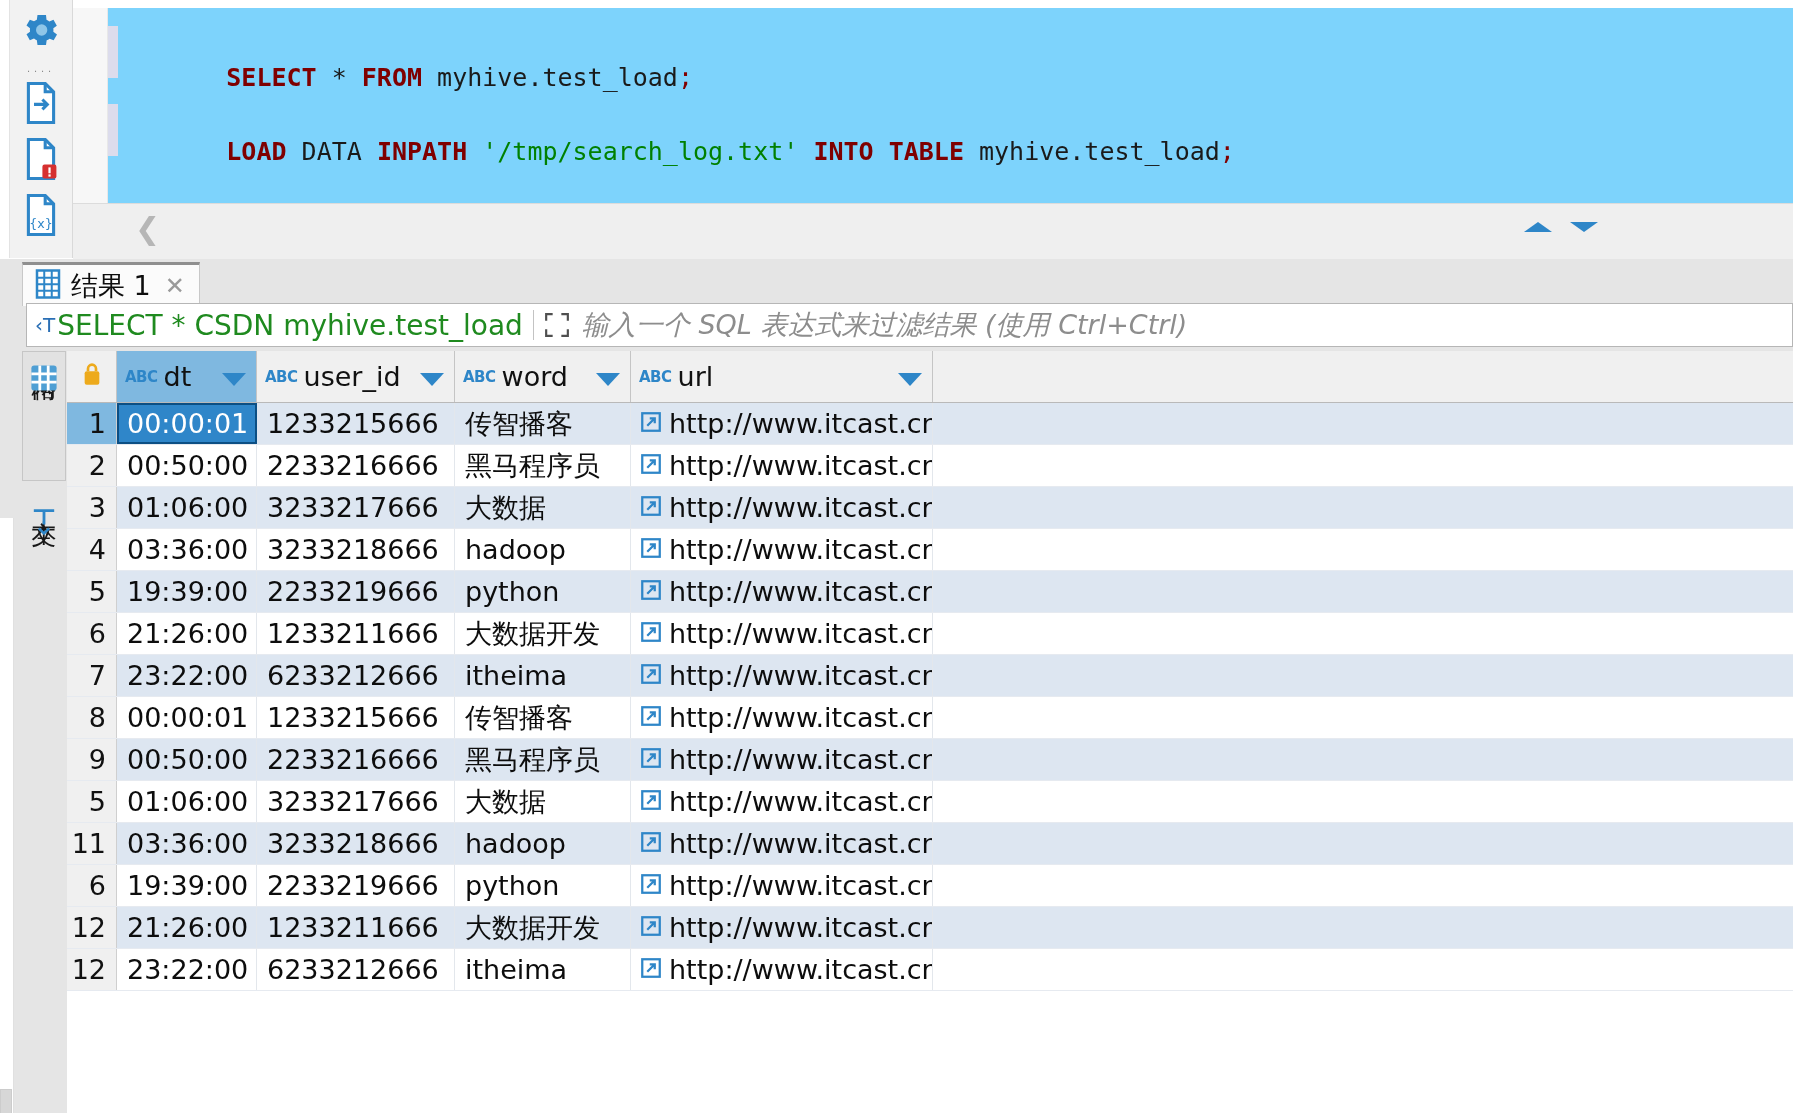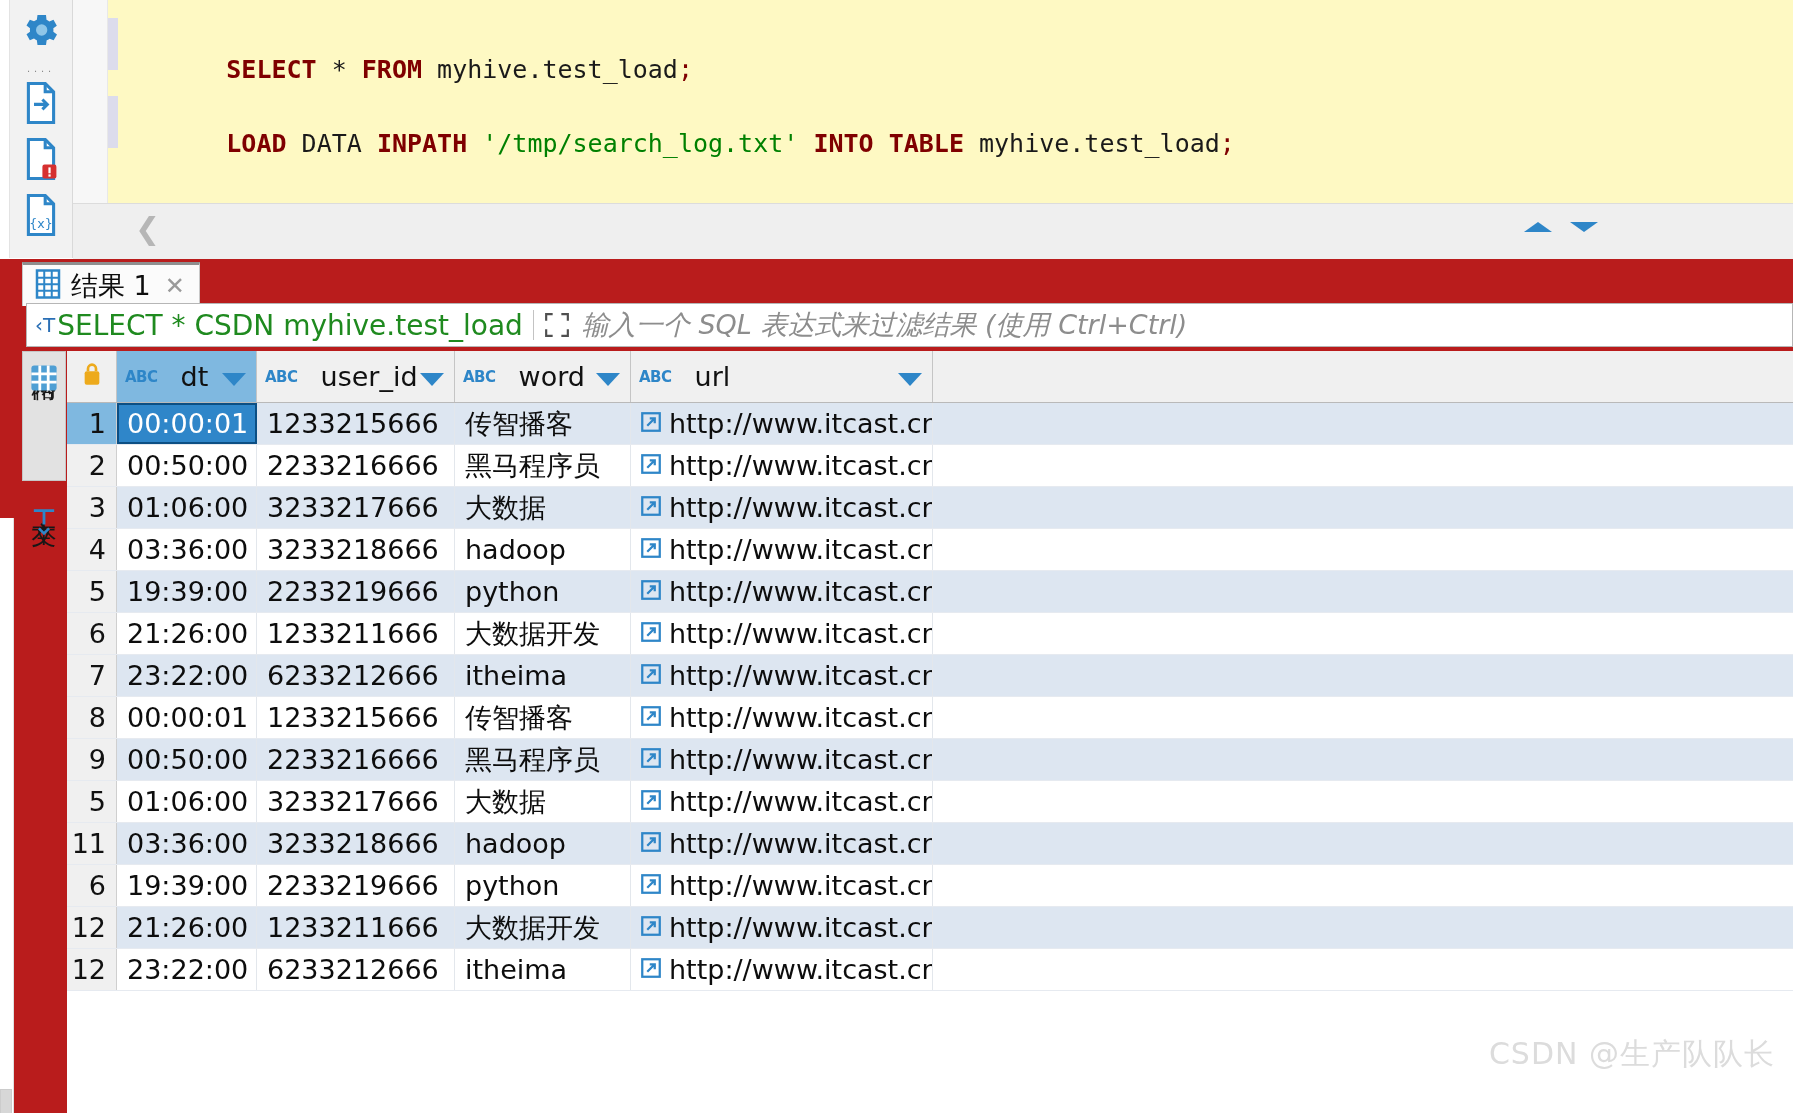--- a/index.html
+++ b/index.html
@@ -20,22 +20,22 @@
   .tool-rail {
     position: absolute; left: 10px; top: 0; width: 62px; height: 258px;
     background: #f2f2f2; border-right: 1px solid #d9d9d9;
     display: flex; flex-direction: column; align-items: center;
   }
   .tool-rail .ico { margin-top: 10px; display:block; }
   .dots { margin-top: 10px; letter-spacing: 4px; color:#8a8a8a; font-size: 11px; line-height: 8px; }
 
   
   .editor {
-    position: absolute; left: 73px; top: 0; right: 0; height: 255px;
-    background: #fef9c3;
+    position: absolute; left: 73px; top: 8px; right: 0; height: 255px;
+    background: #7dd3fc;
   }
   .gutter {
     position: absolute; left: 0; top: 0; width: 34px; height: 203px;
     background: #f7f7f7; border-right: 1px solid #e8e8e8;
   }
   .stmt-bar { position: absolute; left: 35px; width: 10px; background: #dcdcec; }
   .code-line {
     position: absolute; left: 63px;
     font-family: "DejaVu Sans Mono", monospace;
     font-size: 25px; white-space: pre; color: #1a1a1a;
@@ -54,21 +54,21 @@
     position: absolute; left: 62px; top: 10px;
     color: #b6b6b6; font-size: 30px; line-height: 30px; font-family: "DejaVu Sans", sans-serif;
   }
   .scroll-arrows { position: absolute; right: 195px; top: 18px; display: flex; gap: 18px; }
   .tri-up   { width:0;height:0;border-left:14px solid transparent;border-right:14px solid transparent;border-bottom:10px solid #2e86c8; }
   .tri-down { width:0;height:0;border-left:14px solid transparent;border-right:14px solid transparent;border-top:10px solid #2e86c8; }
 
   
   .results-panel {
     position: absolute; left: 0; top: 259px; right: 0; bottom: 0;
-    background: #b91c1c;
+    background: #e5e5e5;
   }
   .tabstrip { position: absolute; left: 14px; top: 0; right: 0; height: 47px; }
   .tab {
     position: absolute; left: 8px; top: 3px; height: 44px;
     display: flex; align-items: center; gap: 10px;
     padding: 0 14px 0 12px;
     background: #fbfbfb;
     border: 1px solid #c8c8c8; border-bottom: none;
     border-top: 3px solid #8f8f8f;
     box-sizing: border-box;
@@ -111,21 +111,21 @@
     position: absolute; left: 67px; top: 92px; right: 0; bottom: 0;
     background: #ffffff; overflow: hidden;
   }
   .grid-header {
     display: flex; height: 52px; background: #f0f0f0;
     border-bottom: 1px solid #b9b9b9; box-sizing: border-box;
   }
   .hcell {
     display: flex; align-items: center; box-sizing: border-box;
     border-right: 1px solid #c5c5c5; padding-left: 8px;
-    position: relative; font-family: "DejaVu Sans", sans-serif; gap: 17px;
+    position: relative; font-family: "DejaVu Sans", sans-serif;
   }
   .hcell.corner { width: 50px; justify-content: center; padding-left: 0; background:#f0f0f0; }
   .hcell.selected { background: #7fb8e0; }
   .abc { color:#2e86c8; font-size: 15px; font-weight:700; letter-spacing:-0.5px; margin-right: 6px; }
   .hname { font-size: 27px; color: #111; }
   .hcaret {
     position: absolute; right: 10px; top: 50%; margin-top: -4px;
     width: 0; height: 0; border-left: 12px solid transparent;
     border-right: 12px solid transparent; border-top: 13px solid #2e86c8;
   }
@@ -519,14 +519,13 @@
                 </svg></span>
               <span>http://www.itcast.cn</span>
             </div>
             <div class="cell col-rest"></div>
           </div>
         </div>
     </div>
 
   </div>
 
-  <div class="watermark">CSDN @生产队队长</div>
 </div>
 
 </body></html>

